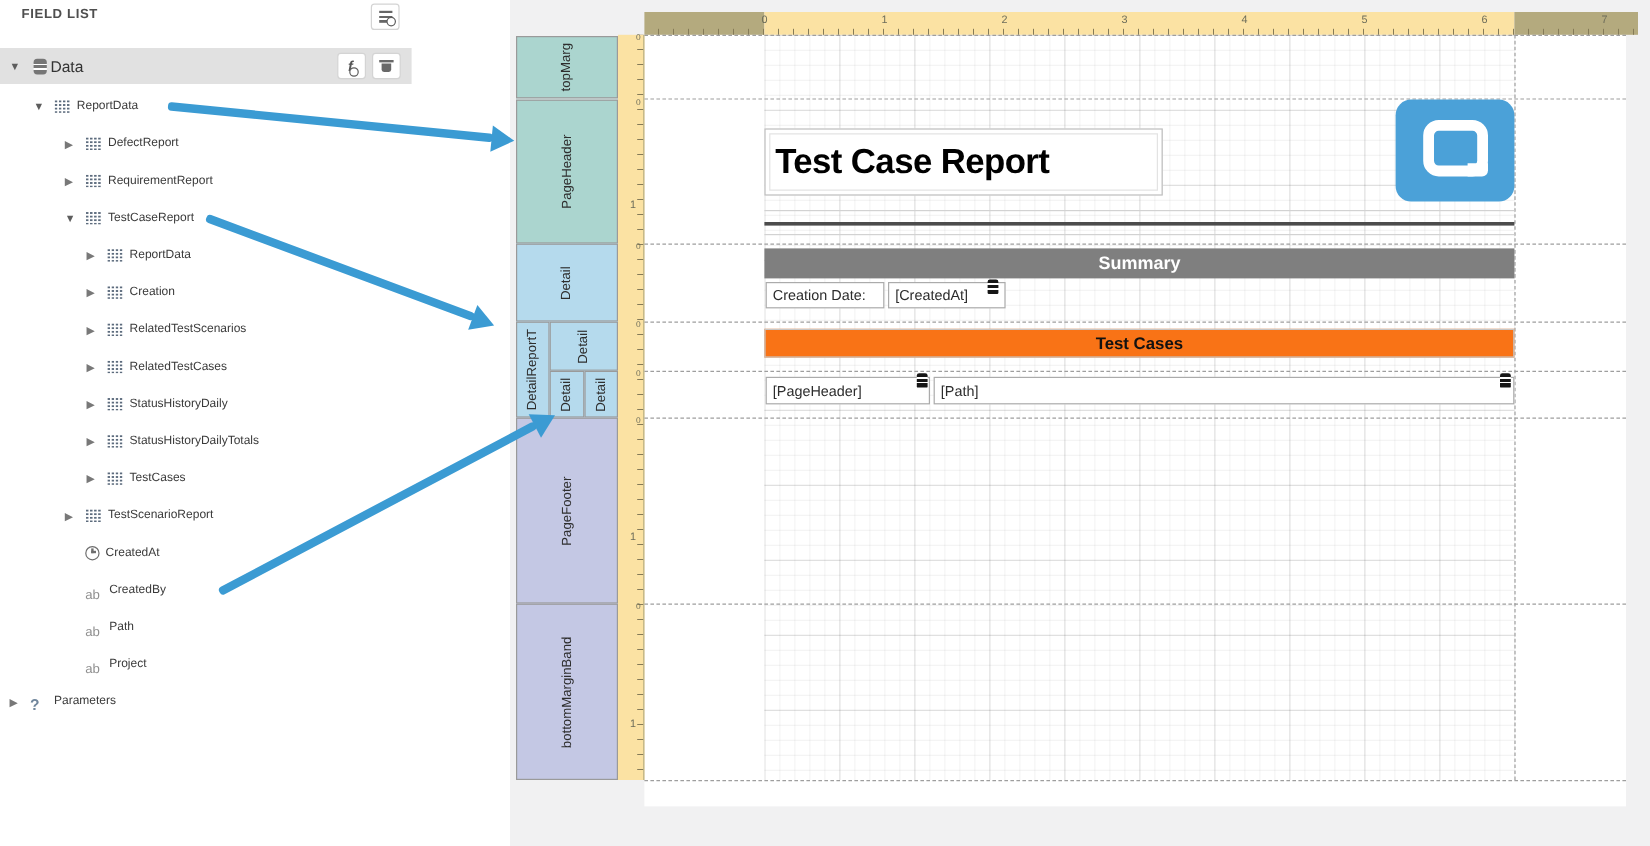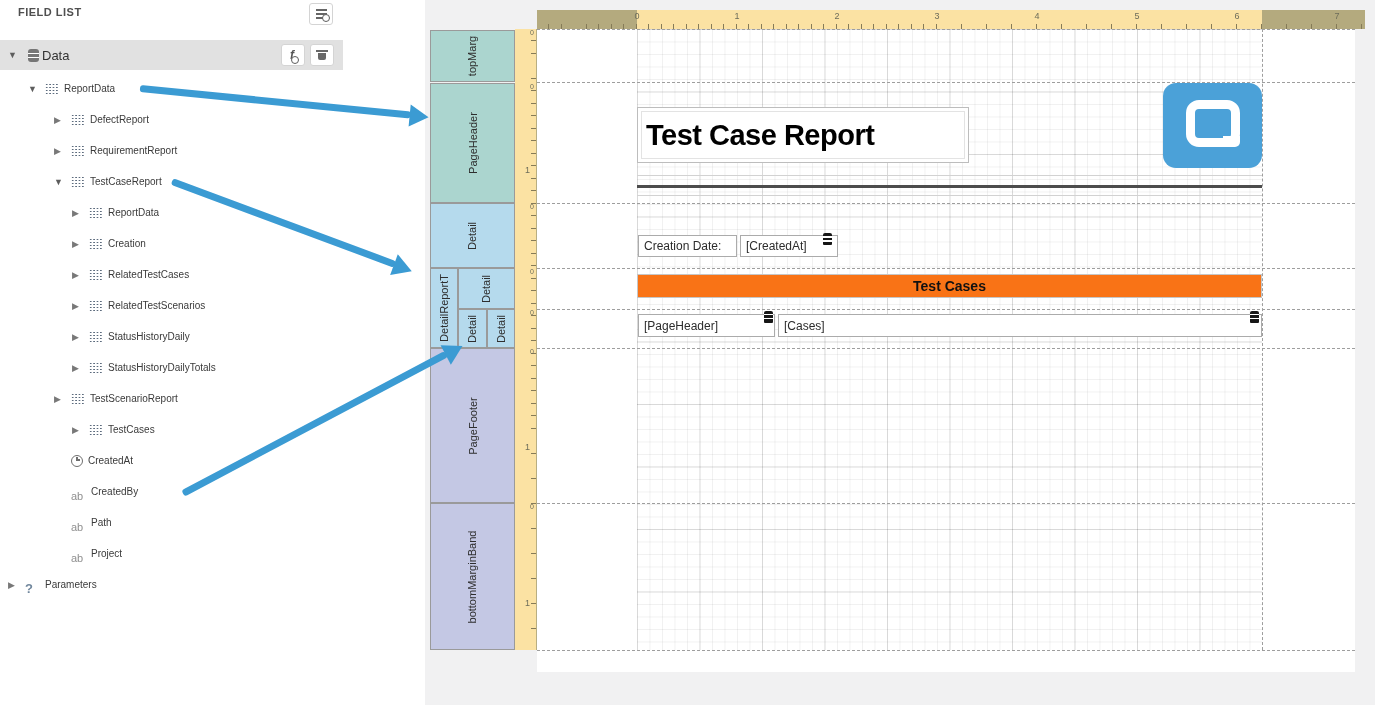--- a/index.html
+++ b/index.html
@@ -202,46 +202,46 @@
           <span class="node-label">ReportData</span>
         </div>
         <div class="tree-row" data-level="3">
           <span class="exp" data-exp="right"></span>
           <span class="node-icon" data-icon="table"></span>
           <span class="node-label">Creation</span>
         </div>
         <div class="tree-row" data-level="3">
           <span class="exp" data-exp="right"></span>
           <span class="node-icon" data-icon="table"></span>
+          <span class="node-label">RelatedTestScenarios</span>
+        </div>
+        <div class="tree-row" data-level="3">
+          <span class="exp" data-exp="right"></span>
+          <span class="node-icon" data-icon="table"></span>
           <span class="node-label">RelatedTestCases</span>
         </div>
         <div class="tree-row" data-level="3">
           <span class="exp" data-exp="right"></span>
           <span class="node-icon" data-icon="table"></span>
-          <span class="node-label">RelatedTestScenarios</span>
-        </div>
-        <div class="tree-row" data-level="3">
-          <span class="exp" data-exp="right"></span>
-          <span class="node-icon" data-icon="table"></span>
           <span class="node-label">StatusHistoryDaily</span>
         </div>
         <div class="tree-row" data-level="3">
           <span class="exp" data-exp="right"></span>
           <span class="node-icon" data-icon="table"></span>
           <span class="node-label">StatusHistoryDailyTotals</span>
         </div>
+        <div class="tree-row" data-level="3">
+          <span class="exp" data-exp="right"></span>
+          <span class="node-icon" data-icon="table"></span>
+          <span class="node-label">TestCases</span>
+        </div>
         <div class="tree-row" data-level="2">
           <span class="exp" data-exp="right"></span>
           <span class="node-icon" data-icon="table"></span>
           <span class="node-label">TestScenarioReport</span>
-        </div>
-        <div class="tree-row" data-level="3">
-          <span class="exp" data-exp="right"></span>
-          <span class="node-icon" data-icon="table"></span>
-          <span class="node-label">TestCases</span>
         </div>
         <div class="tree-row" data-level="2">
           <span class="exp"></span>
           <span class="node-icon" data-icon="clock"></span>
           <span class="node-label">CreatedAt</span>
         </div>
         <div class="tree-row" data-level="2">
           <span class="exp"></span>
           <span class="node-icon" data-icon="ab"></span>
           <span class="node-label">CreatedBy</span>
@@ -345,37 +345,40 @@
       <span>Test Case Report</span>
     </div>
     <div class="logo">
       <div class="logo-ring"></div>
       <div class="logo-tail"></div>
     </div>
     <div class="hline-group">
       <div class="hline-dark"></div>
     </div>
 
+    <div class="summary-bar">
+      <span>Summary</span>
+    </div>
     <div class="fbox f-creation">
       <span>Creation Date:</span>
     </div>
     <div class="fbox f-createdat">
       <span>[CreatedAt]</span>
       <span class="dbi"></span>
     </div>
 
     <div class="testcases-bar">
       <span>Test Cases</span>
     </div>
     <div class="fbox f-fid">
       <span>[PageHeader]</span>
       <span class="dbi"></span>
     </div>
     <div class="fbox f-name">
-      <span>[Cases]</span>
+      <span>[Path]</span>
       <span class="dbi"></span>
     </div>
   </main>
 
   <div class="arrow arrow1"></div>
   <div class="arrow arrow2"></div>
   <div class="arrow arrow3"></div>
 
 </div>
 

